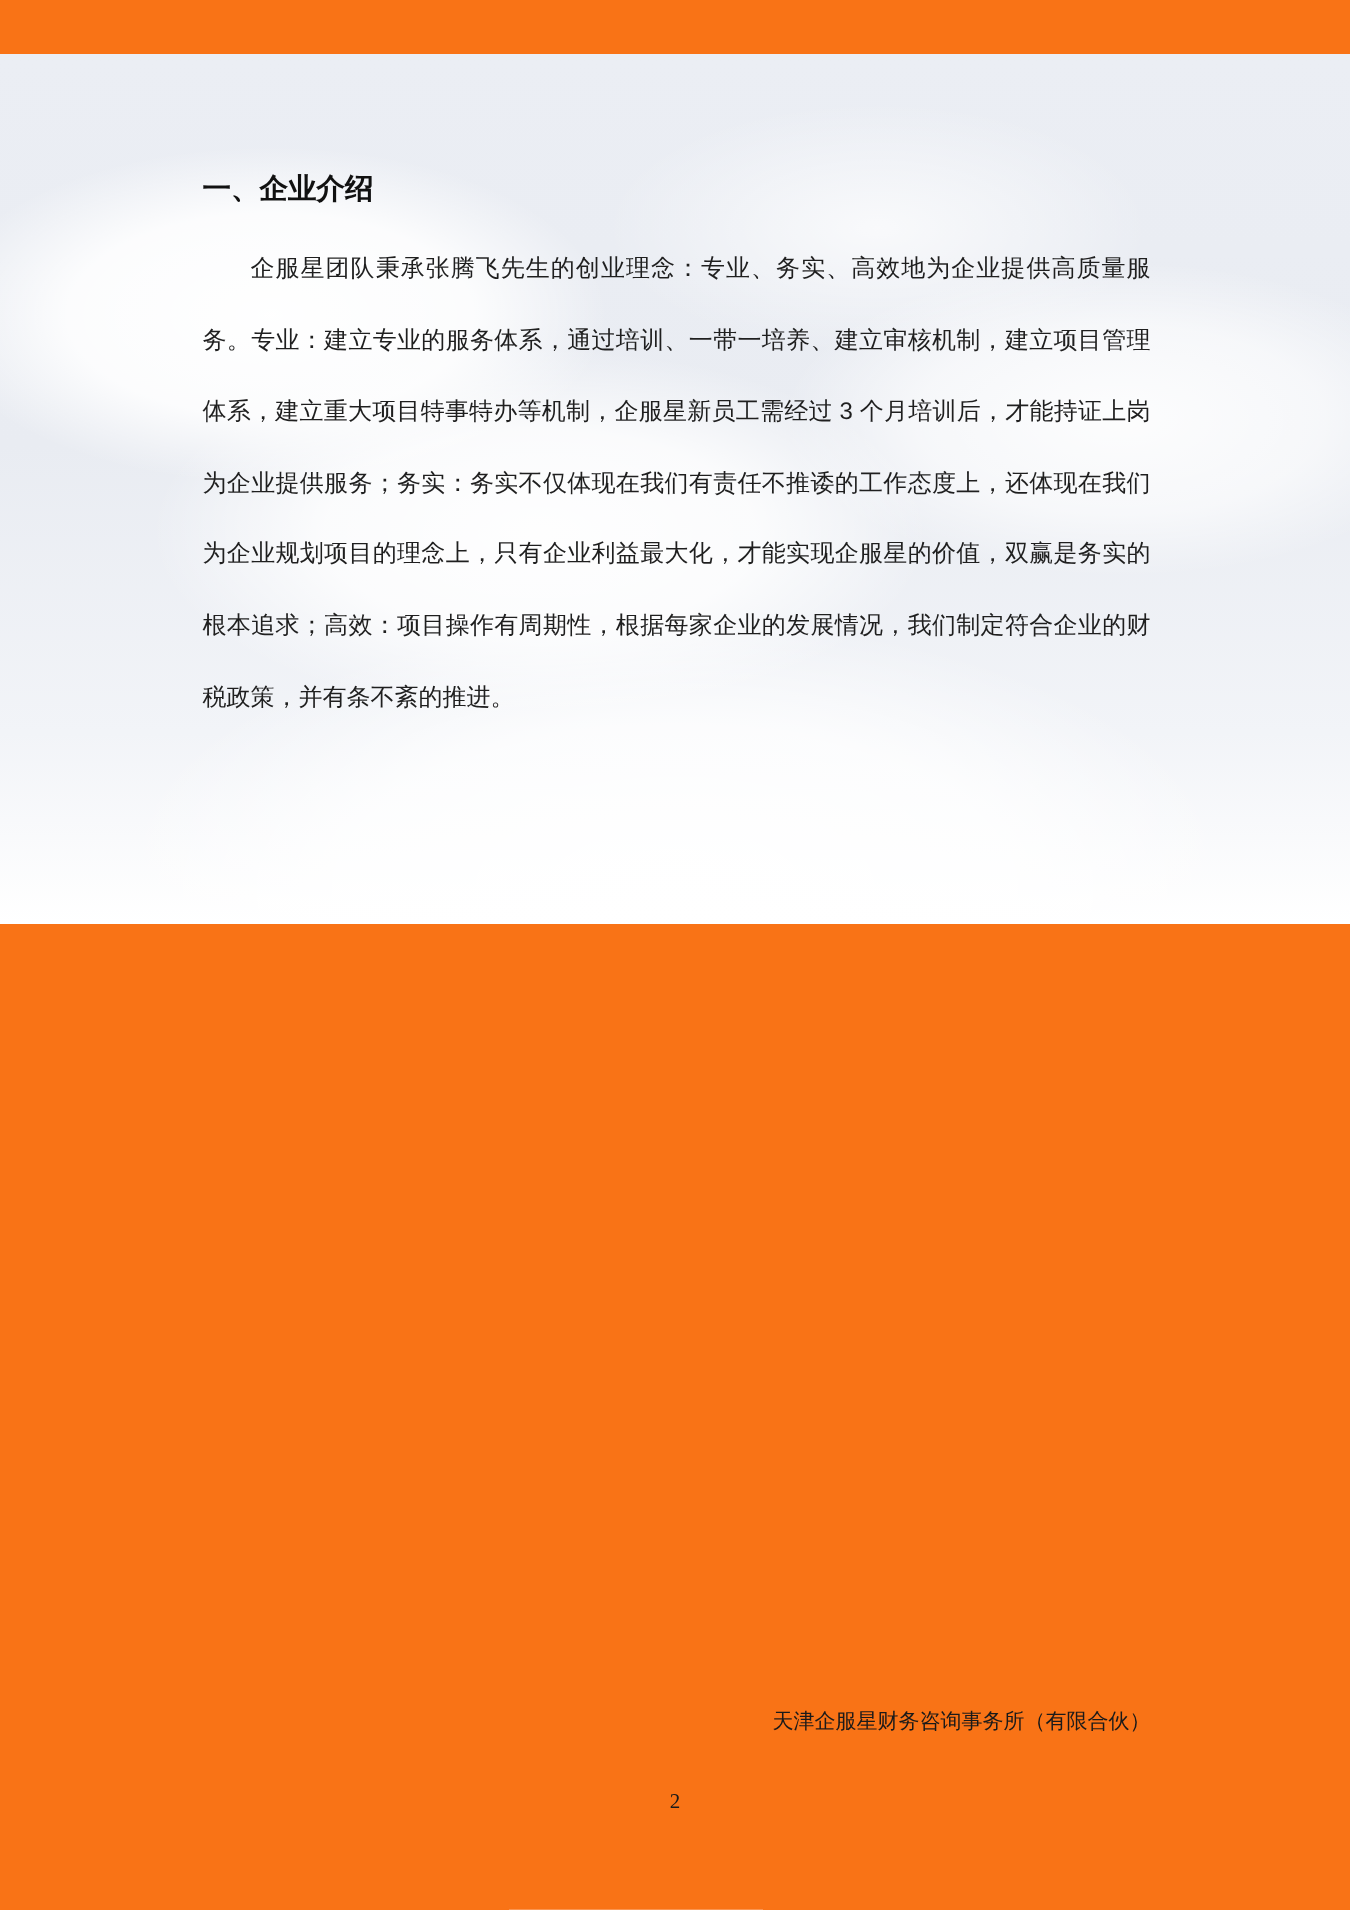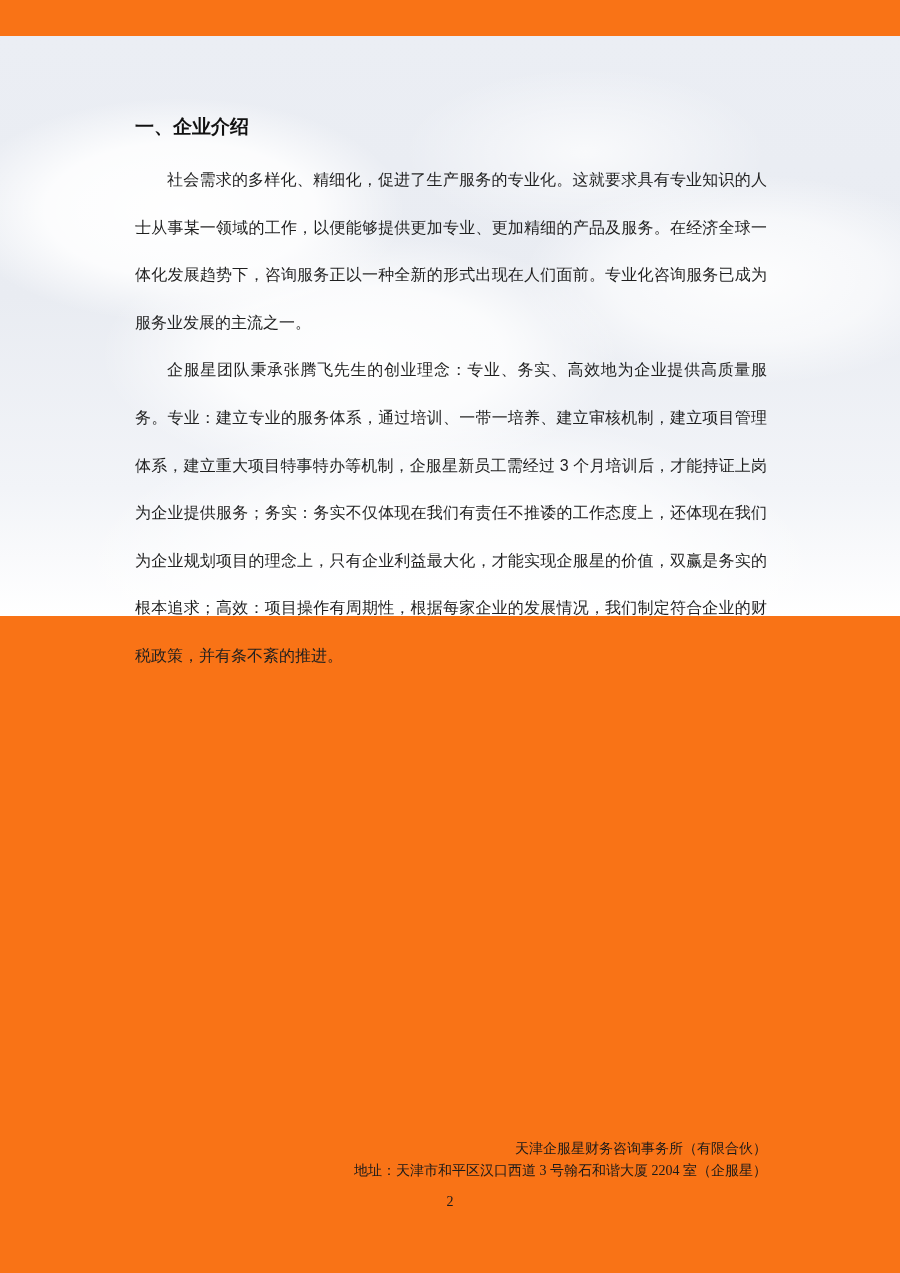--- a/index.html
+++ b/index.html
@@ -77,25 +77,23 @@
 </head>
 <body>
 
 <div class="page">
 
   <div class="sky"></div>
 
   <div class="content">
     <h1 class="doc-heading">一、企业介绍</h1>
     <div class="paragraphs">
-        <p>社会需求的多样化、精细化，促进了生产服务的专业化。这就要求具有专业知识的人士从事某一领域的工作，以便能够提供更加专业、更加精细的产品及服务。在经济全球一体化发展趋势下，咨询服务正以一种全新的形式出现在人们面前。专业化咨询服务已成为服务业发展的主流之一。</p>
         <p>企服星团队秉承张腾飞先生的创业理念：专业、务实、高效地为企业提供高质量服务。专业：建立专业的服务体系，通过培训、一带一培养、建立审核机制，建立项目管理体系，建立重大项目特事特办等机制，企服星新员工需经过 3 个月培训后，才能持证上岗为企业提供服务；务实：务实不仅体现在我们有责任不推诿的工作态度上，还体现在我们为企业规划项目的理念上，只有企业利益最大化，才能实现企服星的价值，双赢是务实的根本追求；高效：项目操作有周期性，根据每家企业的发展情况，我们制定符合企业的财税政策，并有条不紊的推进。</p>
       </div>
   </div>
 
   <div class="footer">
     <div>天津企服星财务咨询事务所（有限合伙）</div>
-    <div>地址：天津市和平区汉口西道 3 号翰石和谐大厦 2204 室（企服星）</div>
   </div>
 
   <div class="page-num">2</div>
 
 </div>
 
 </body></html>

